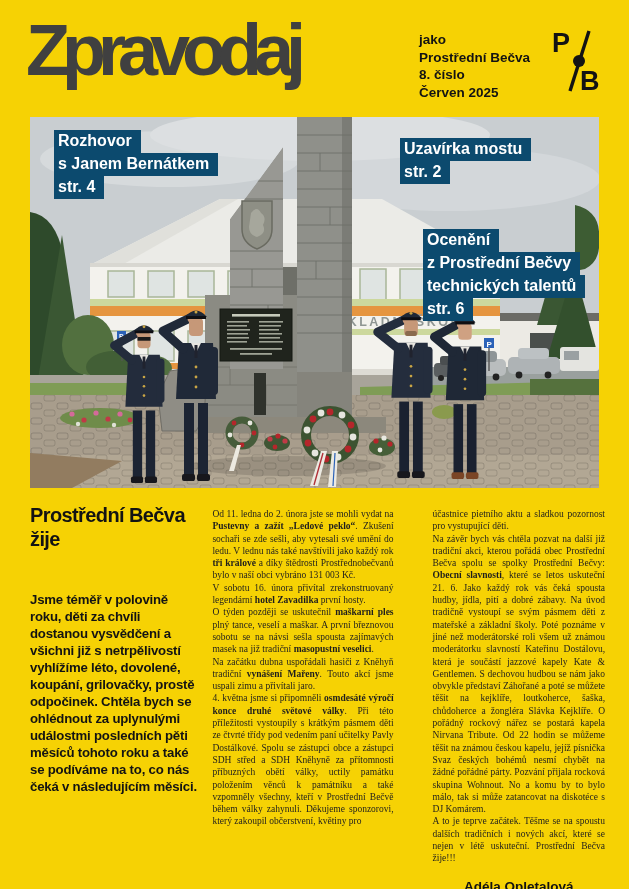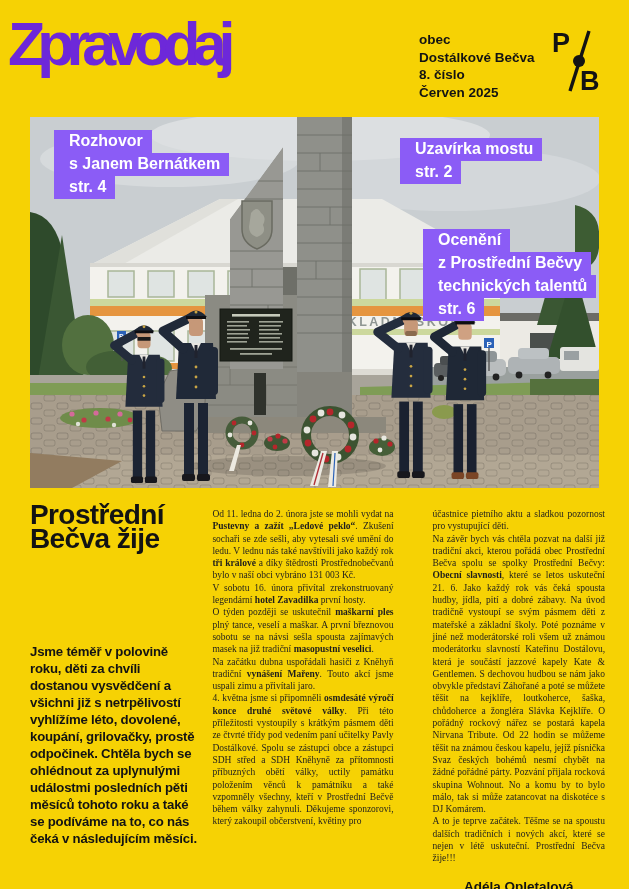--- a/index.html
+++ b/index.html
@@ -4,60 +4,60 @@
 <style>
   * { margin:0; padding:0; box-sizing:border-box; }
   html,body { background:#888; }
   .page {
     position:relative; width:629px; height:889px; margin:0 auto;
     background:#F6D204; overflow:hidden; color:#141414;
     font-family:"Liberation Sans", sans-serif;
   }
   
   .masthead-title {
-    position:absolute; left:8px; top:14px;
-    font-size:61px; font-weight:bold; letter-spacing:-8px; line-height:1;
-    color:#6d28d9; white-space:nowrap;
+    position:absolute; left:26px; top:14px;
+    font-size:72px; font-weight:bold; letter-spacing:-8px; line-height:1;
+    color:#404040; white-space:nowrap;
   }
   .issue-block {
     position:absolute; left:419px; top:31px;
     font-size:13.5px; font-weight:bold; line-height:17.5px; color:#131313;
   }
   .logo { position:absolute; left:552px; top:28px; width:52px; height:66px; }
   
   .photo {
     position:absolute; left:30px; top:117px; width:569px; height:371px;
     overflow:hidden; background:#c9ced1;
   }
   .photo svg { display:block; }
   .photo-label {
     position:absolute; font-weight:bold; font-size:16px; line-height:17px;
     color:#ffffff; letter-spacing:0;
   }
   .photo-label .ln {
-    display:table; background:#8b5cf6; padding:2px 9px 4px 15px;
+    display:table; background:#0c4a6e; padding:2px 9px 4px 4px;
     white-space:nowrap;
   }
   .lab-0 { left:24px;  top:13px; }
   .lab-1 { left:370px; top:21px; }
   .lab-2 { left:393px; top:112px; }
   
   .article {
     position:absolute; left:30px; top:503px; width:575px; height:386px;
     display:flex; align-items:flex-start;
   }
   .col-left { width:180px; margin-right:8px; }
   .col-mid  { width:187px; margin-right:39px; }
   .col-right{ width:178px; }
   .article-heading {
-    font-size:28px; font-weight:bold; letter-spacing:-0.6px; line-height:24px;
+    font-size:20px; font-weight:bold; letter-spacing:-0.6px; line-height:24px;
     color:#131313;
   }
   .intro {
-    margin-top:92px; font-size:13.2px; font-weight:bold; letter-spacing:-0.2px;
+    margin-top:40px; font-size:13.2px; font-weight:bold; letter-spacing:-0.2px;
     line-height:17px; color:#131313; padding-right:6px;
   }
   .col-text {
     font-family:"Liberation Serif", serif;
     font-size:9.5px; line-height:12.3px; color:#1e1e1e;
     text-align:justify; hyphens:auto; padding-top:5px;
   }
   .col-text p { margin:0; }
   .col-text b { font-weight:bold; }
   .signature {
@@ -67,22 +67,22 @@
   }
 </style>
 </head>
 <body>
 
 <div class="page">
 
   <h1 class="masthead-title">Zpravodaj</h1>
 
   <div class="issue-block">
-    <div>obec</div>
-    <div>Dostálkové Bečva</div>
+    <div>jako</div>
+    <div>Prostřední Bečva</div>
     <div>8. číslo</div>
     <div>Červen 2025</div>
   </div>
 
   <svg class="logo" viewBox="0 0 52 66">
     <text x="0" y="24" font-family="Liberation Sans, sans-serif" font-size="27" font-weight="bold" fill="#131313">P</text>
     <text x="28" y="62" font-family="Liberation Sans, sans-serif" font-size="27" font-weight="bold" fill="#131313">B</text>
     <line x1="37" y1="3" x2="18" y2="63" stroke="#131313" stroke-width="3.4"></line>
     <circle cx="27" cy="33" r="6" fill="#131313"></circle>
   </svg>

